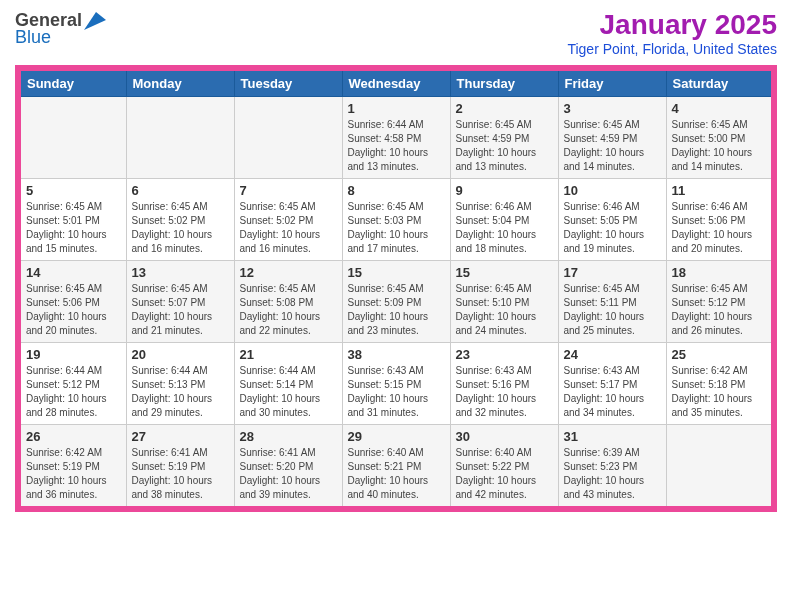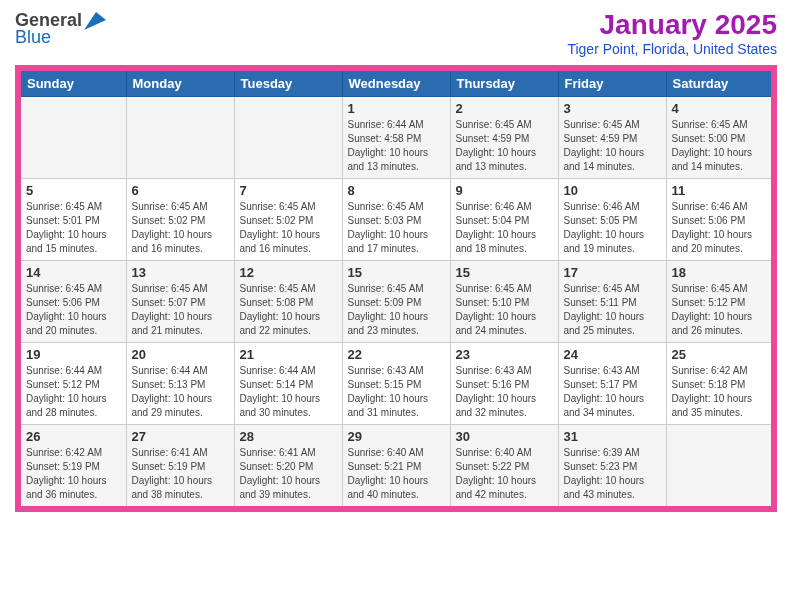--- a/index.html
+++ b/index.html
@@ -208,21 +208,21 @@
           </td>
           <td>
             <span class="day-num">20</span>
             <div class="day-detail">Sunrise: 6:44 AM<br>Sunset: 5:13 PM<br>Daylight: 10 hours<br>and 29 minutes.</div>
           </td>
           <td>
             <span class="day-num">21</span>
             <div class="day-detail">Sunrise: 6:44 AM<br>Sunset: 5:14 PM<br>Daylight: 10 hours<br>and 30 minutes.</div>
           </td>
           <td>
-            <span class="day-num">22</span>
+            <span class="day-num">38</span>
             <div class="day-detail">Sunrise: 6:43 AM<br>Sunset: 5:15 PM<br>Daylight: 10 hours<br>and 31 minutes.</div>
           </td>
           <td>
             <span class="day-num">23</span>
             <div class="day-detail">Sunrise: 6:43 AM<br>Sunset: 5:16 PM<br>Daylight: 10 hours<br>and 32 minutes.</div>
           </td>
           <td>
             <span class="day-num">24</span>
             <div class="day-detail">Sunrise: 6:43 AM<br>Sunset: 5:17 PM<br>Daylight: 10 hours<br>and 34 minutes.</div>
           </td>

